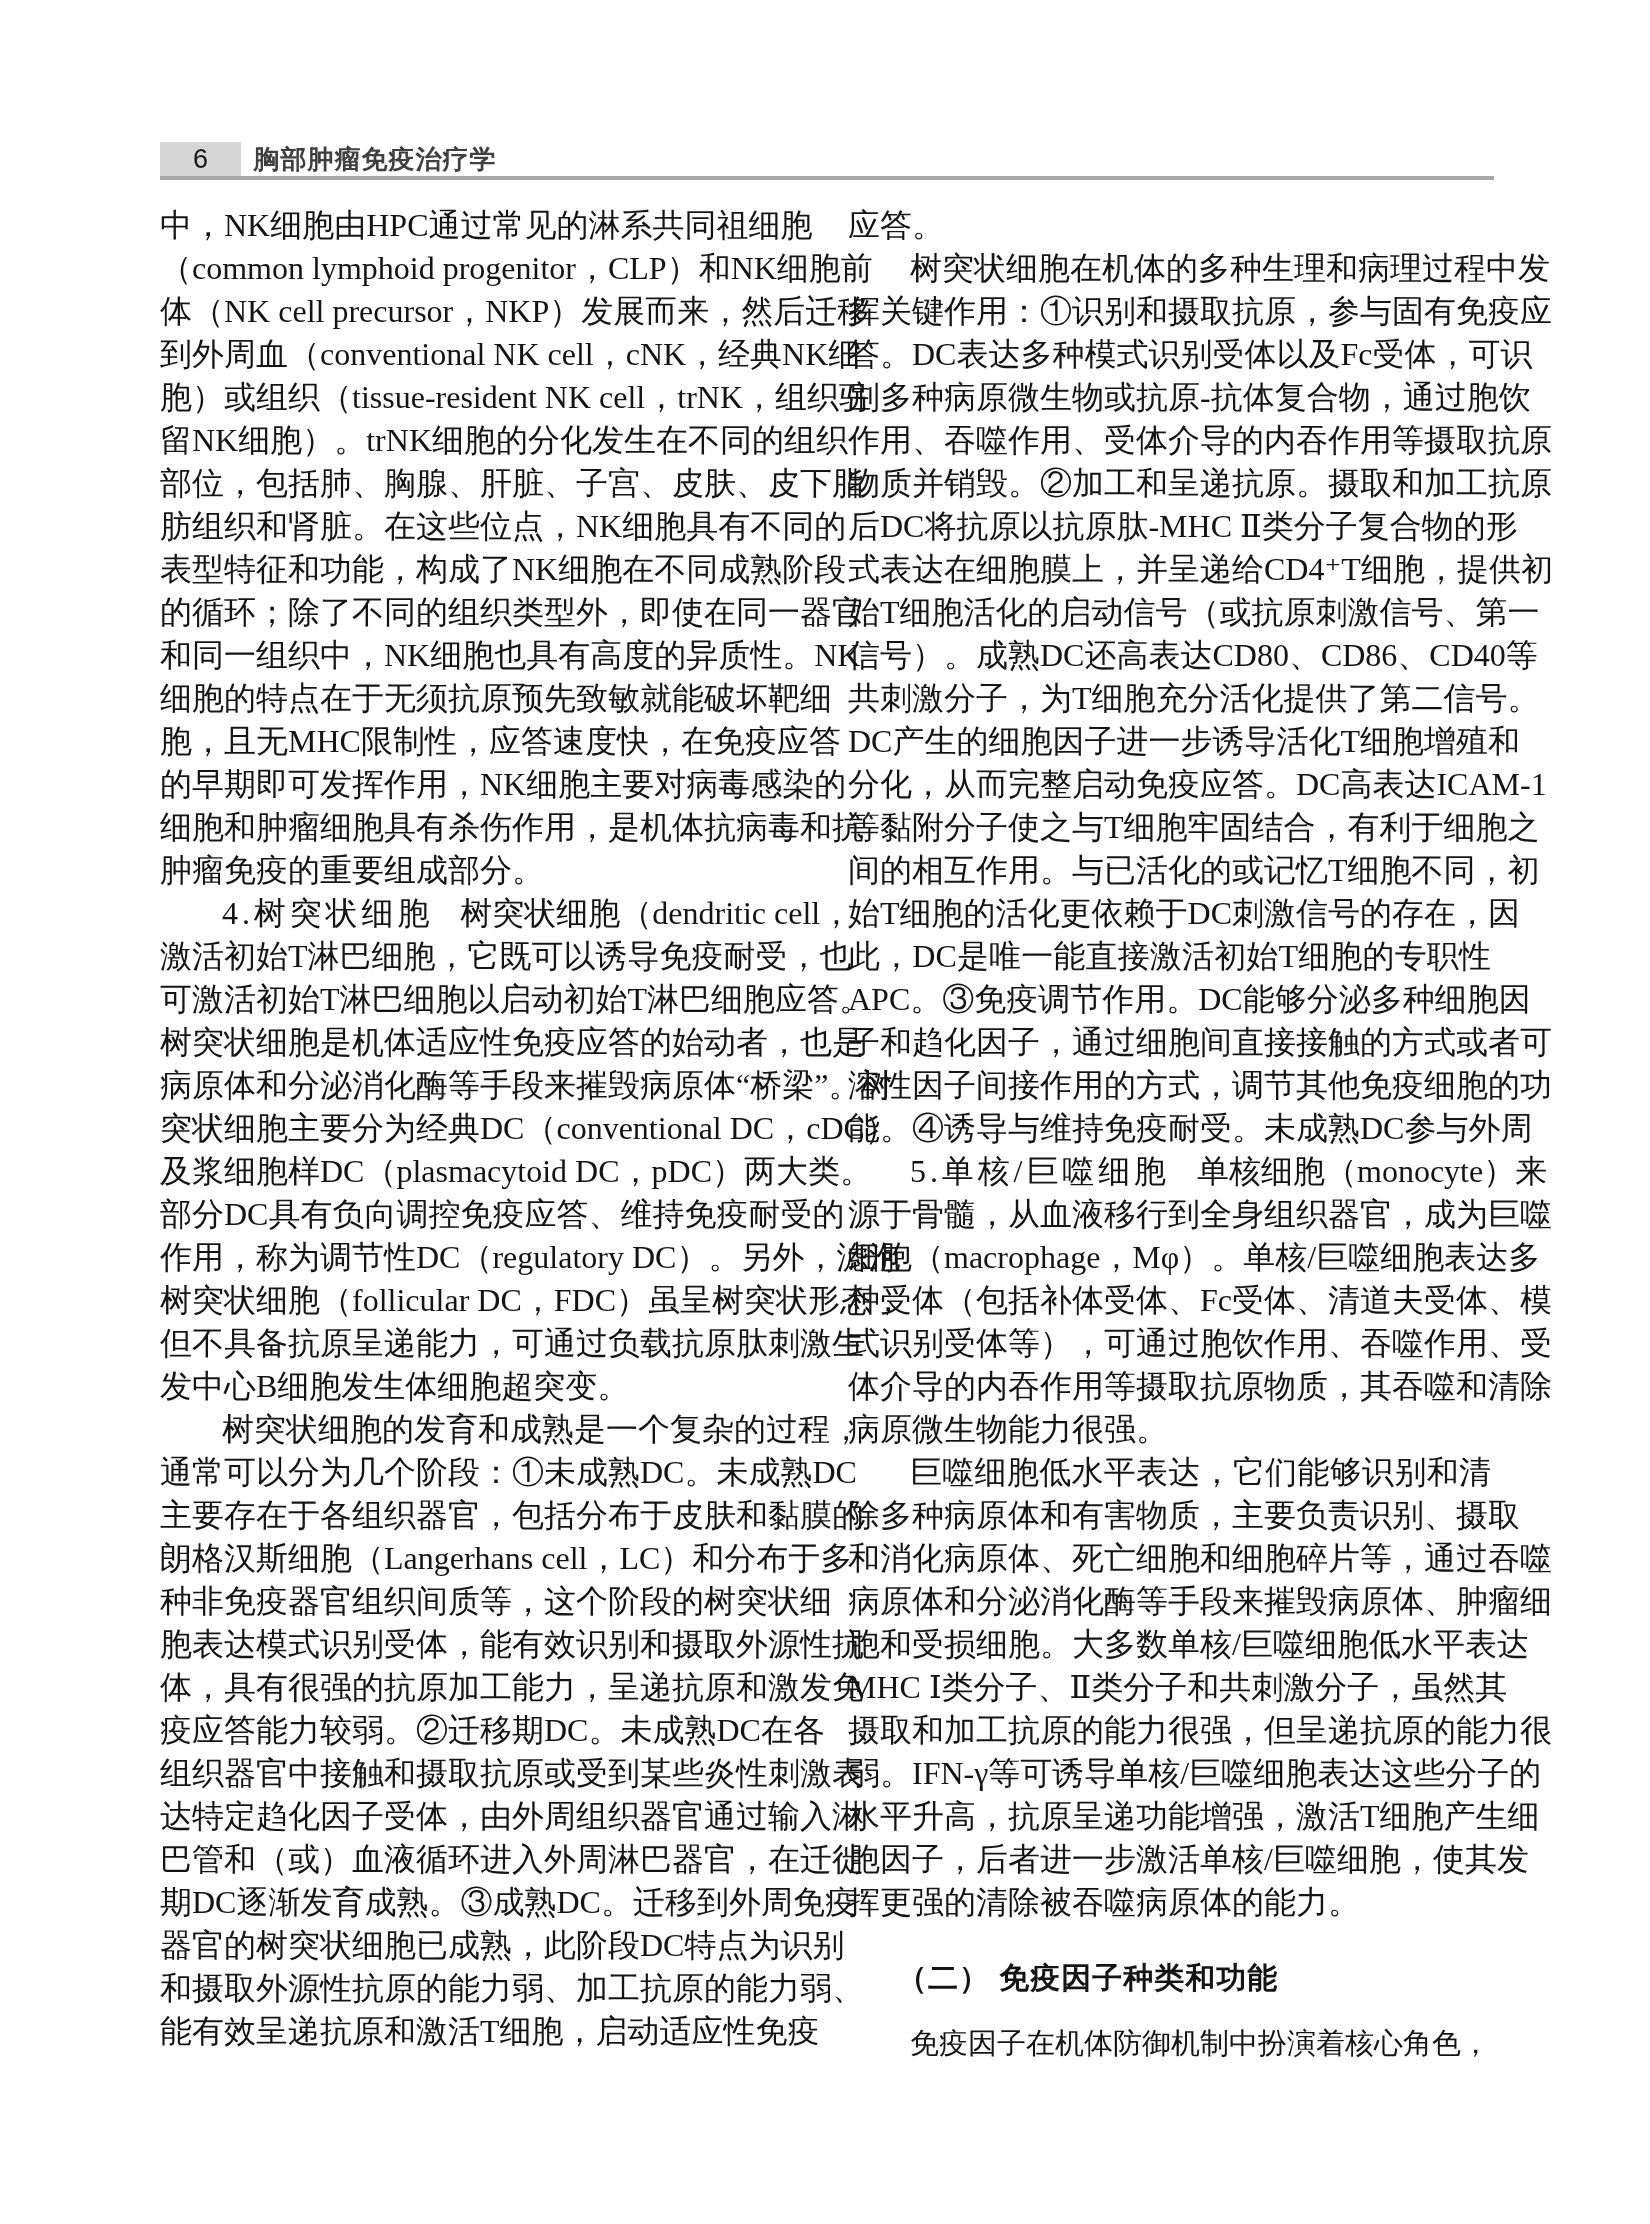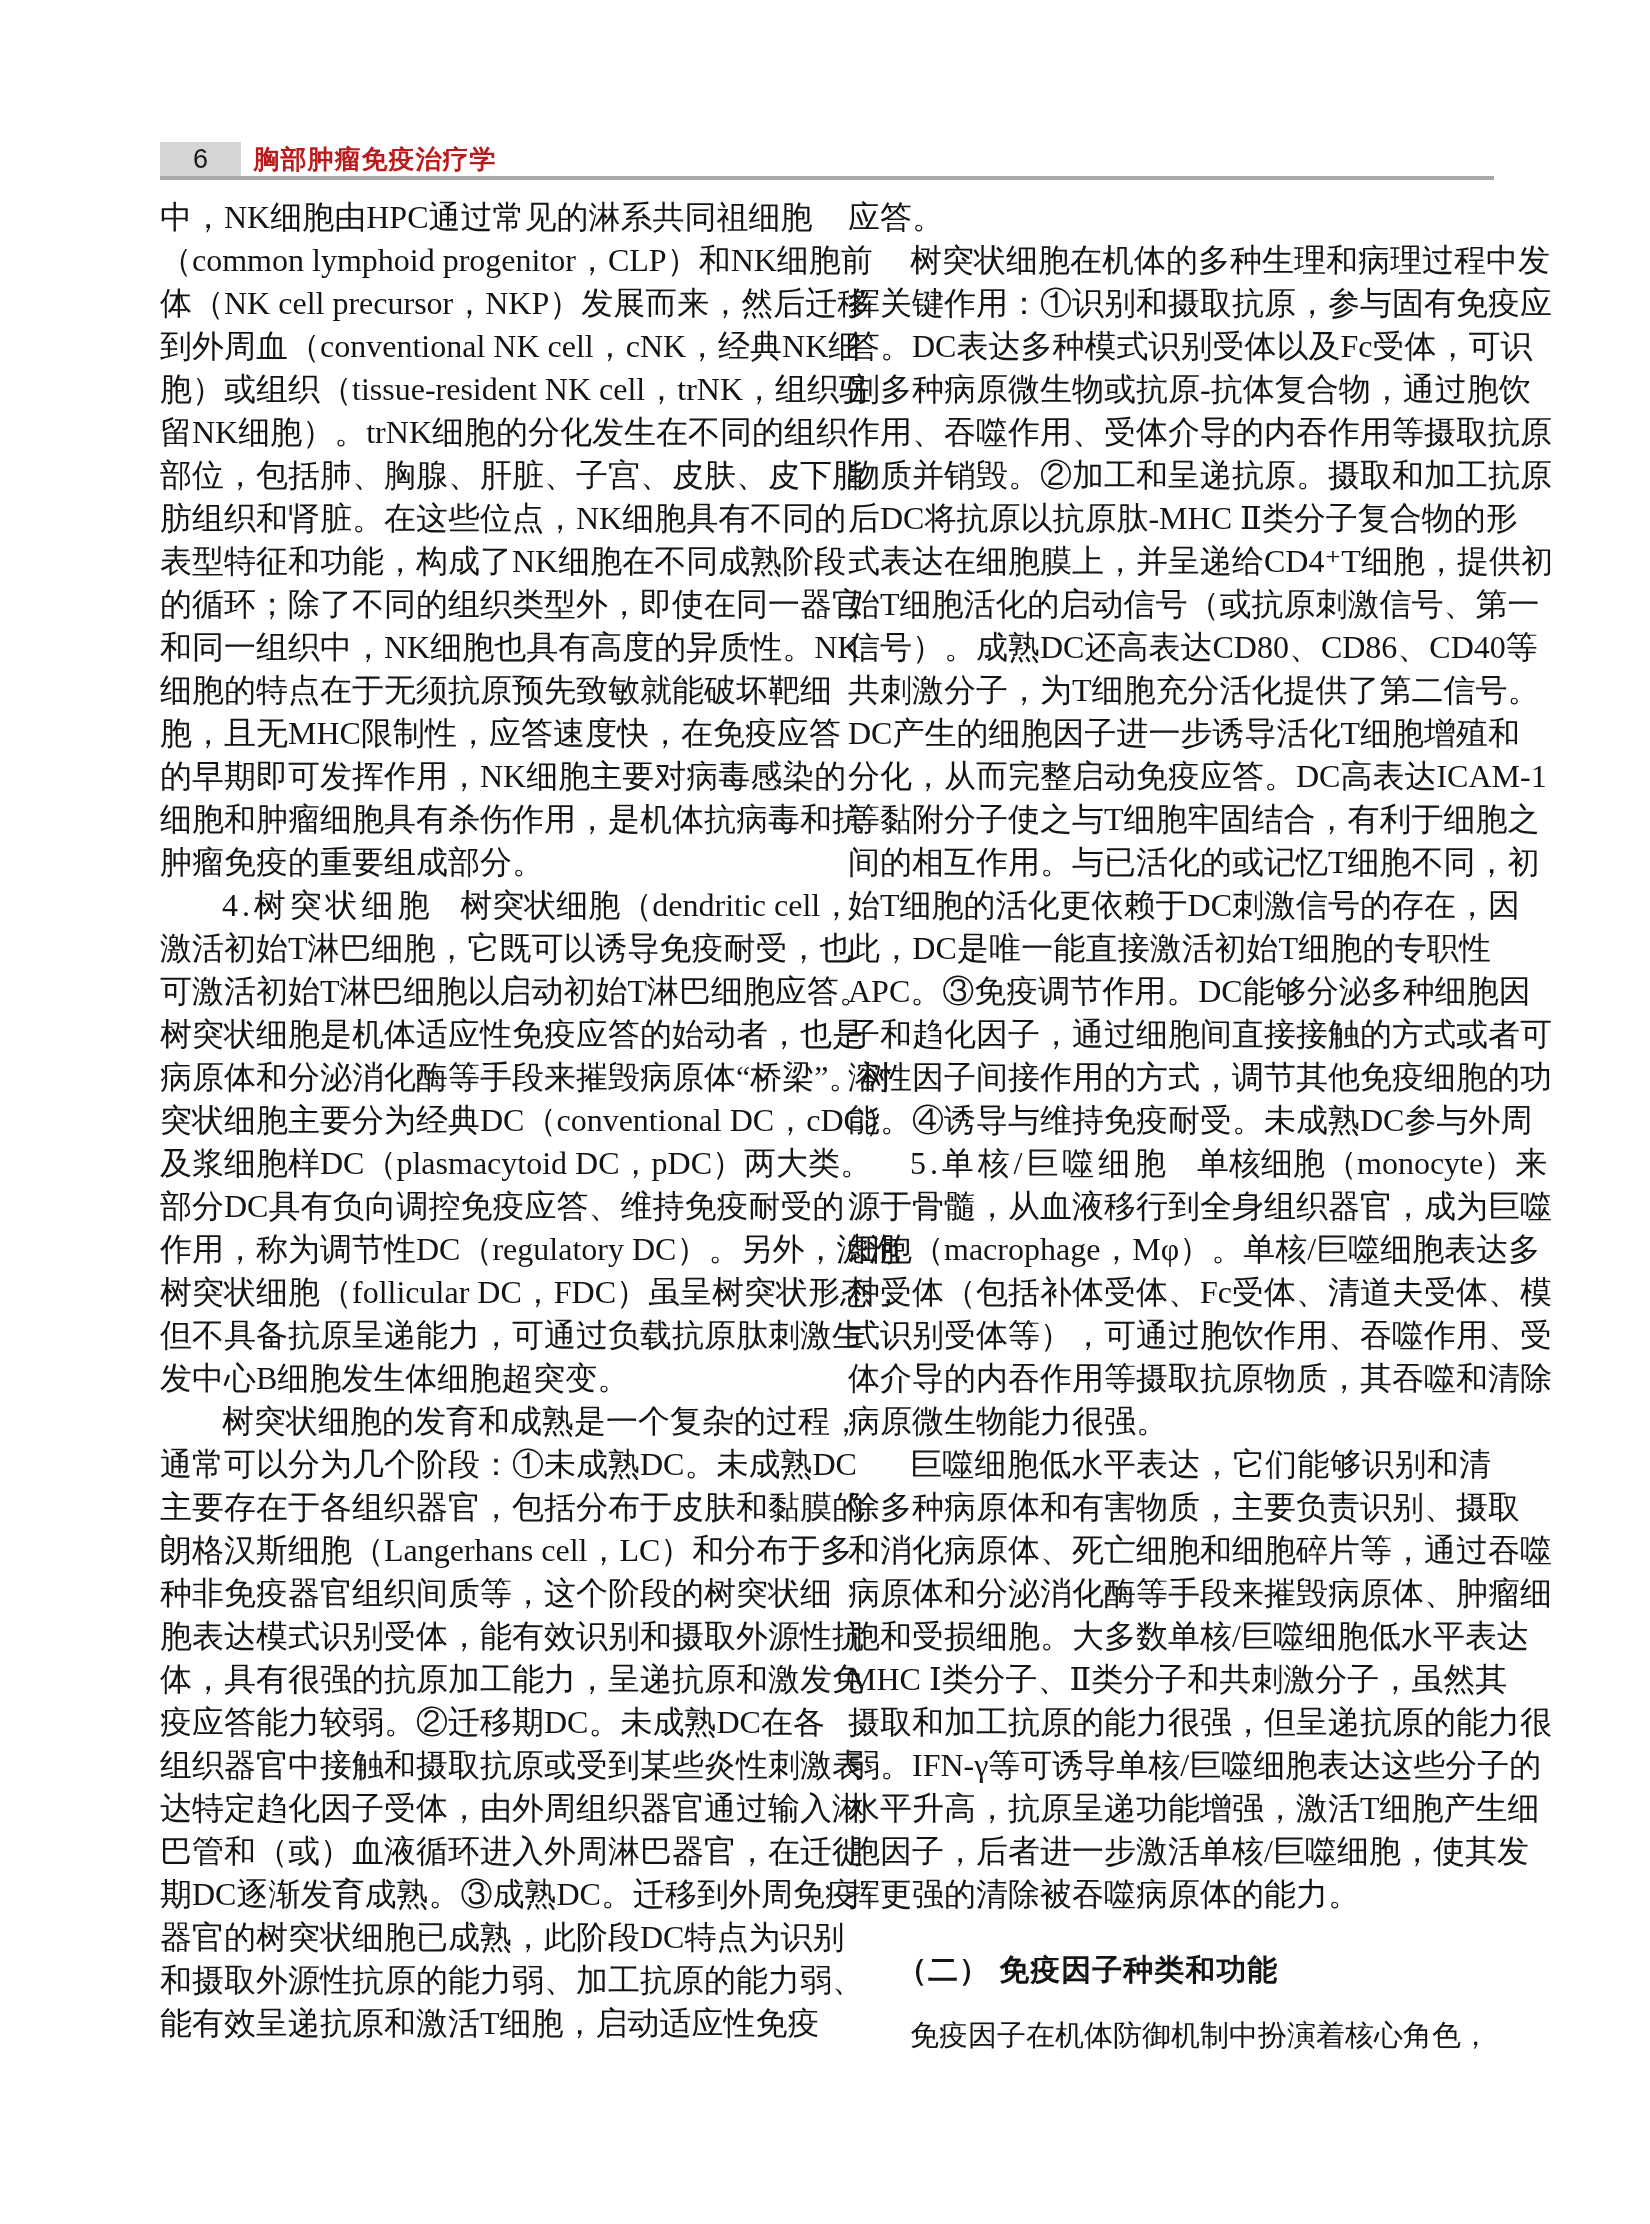--- a/index.html
+++ b/index.html
@@ -16,26 +16,26 @@
   .pagehead { position: absolute; left: 160px; top: 142px; height: 34px; display: flex; align-items: center; }
   .numbox {
     width: 81px; height: 34px; background: #d6d6d6;
     display: flex; align-items: center; justify-content: center;
     font-family: "Liberation Sans", "DejaVu Sans", sans-serif;
     font-size: 27px; color: #1a1a1a;
   }
   .booktitle {
     margin-left: 12.6px;
     font-family: "Liberation Sans", "DejaVu Sans", sans-serif;
-    font-weight: bold; font-size: 26px; color: #b91c1c; letter-spacing: 1px;
+    font-weight: bold; font-size: 26px; color: #404040; letter-spacing: 1px;
   }
   .headrule { position: absolute; left: 160px; top: 176px; width: 1334px; height: 3.9px; background: #a8a8a8; }
 
   
-  .cols { position: absolute; left: 160px; top: 196px; width: 1331px; display: flex; }
+  .cols { position: absolute; left: 160px; top: 204px; width: 1331px; display: flex; }
   .col { width: 643px; }
   .col + .col { margin-left: 45px; }
 
   .line {
     font-size: 32px; line-height: 43px; height: 43px;
     text-align: justify; text-align-last: justify;
     text-justify: inter-character;
     white-space: nowrap; overflow: visible;
   }
   .line.endp  { text-align-last: left; white-space: normal; }

